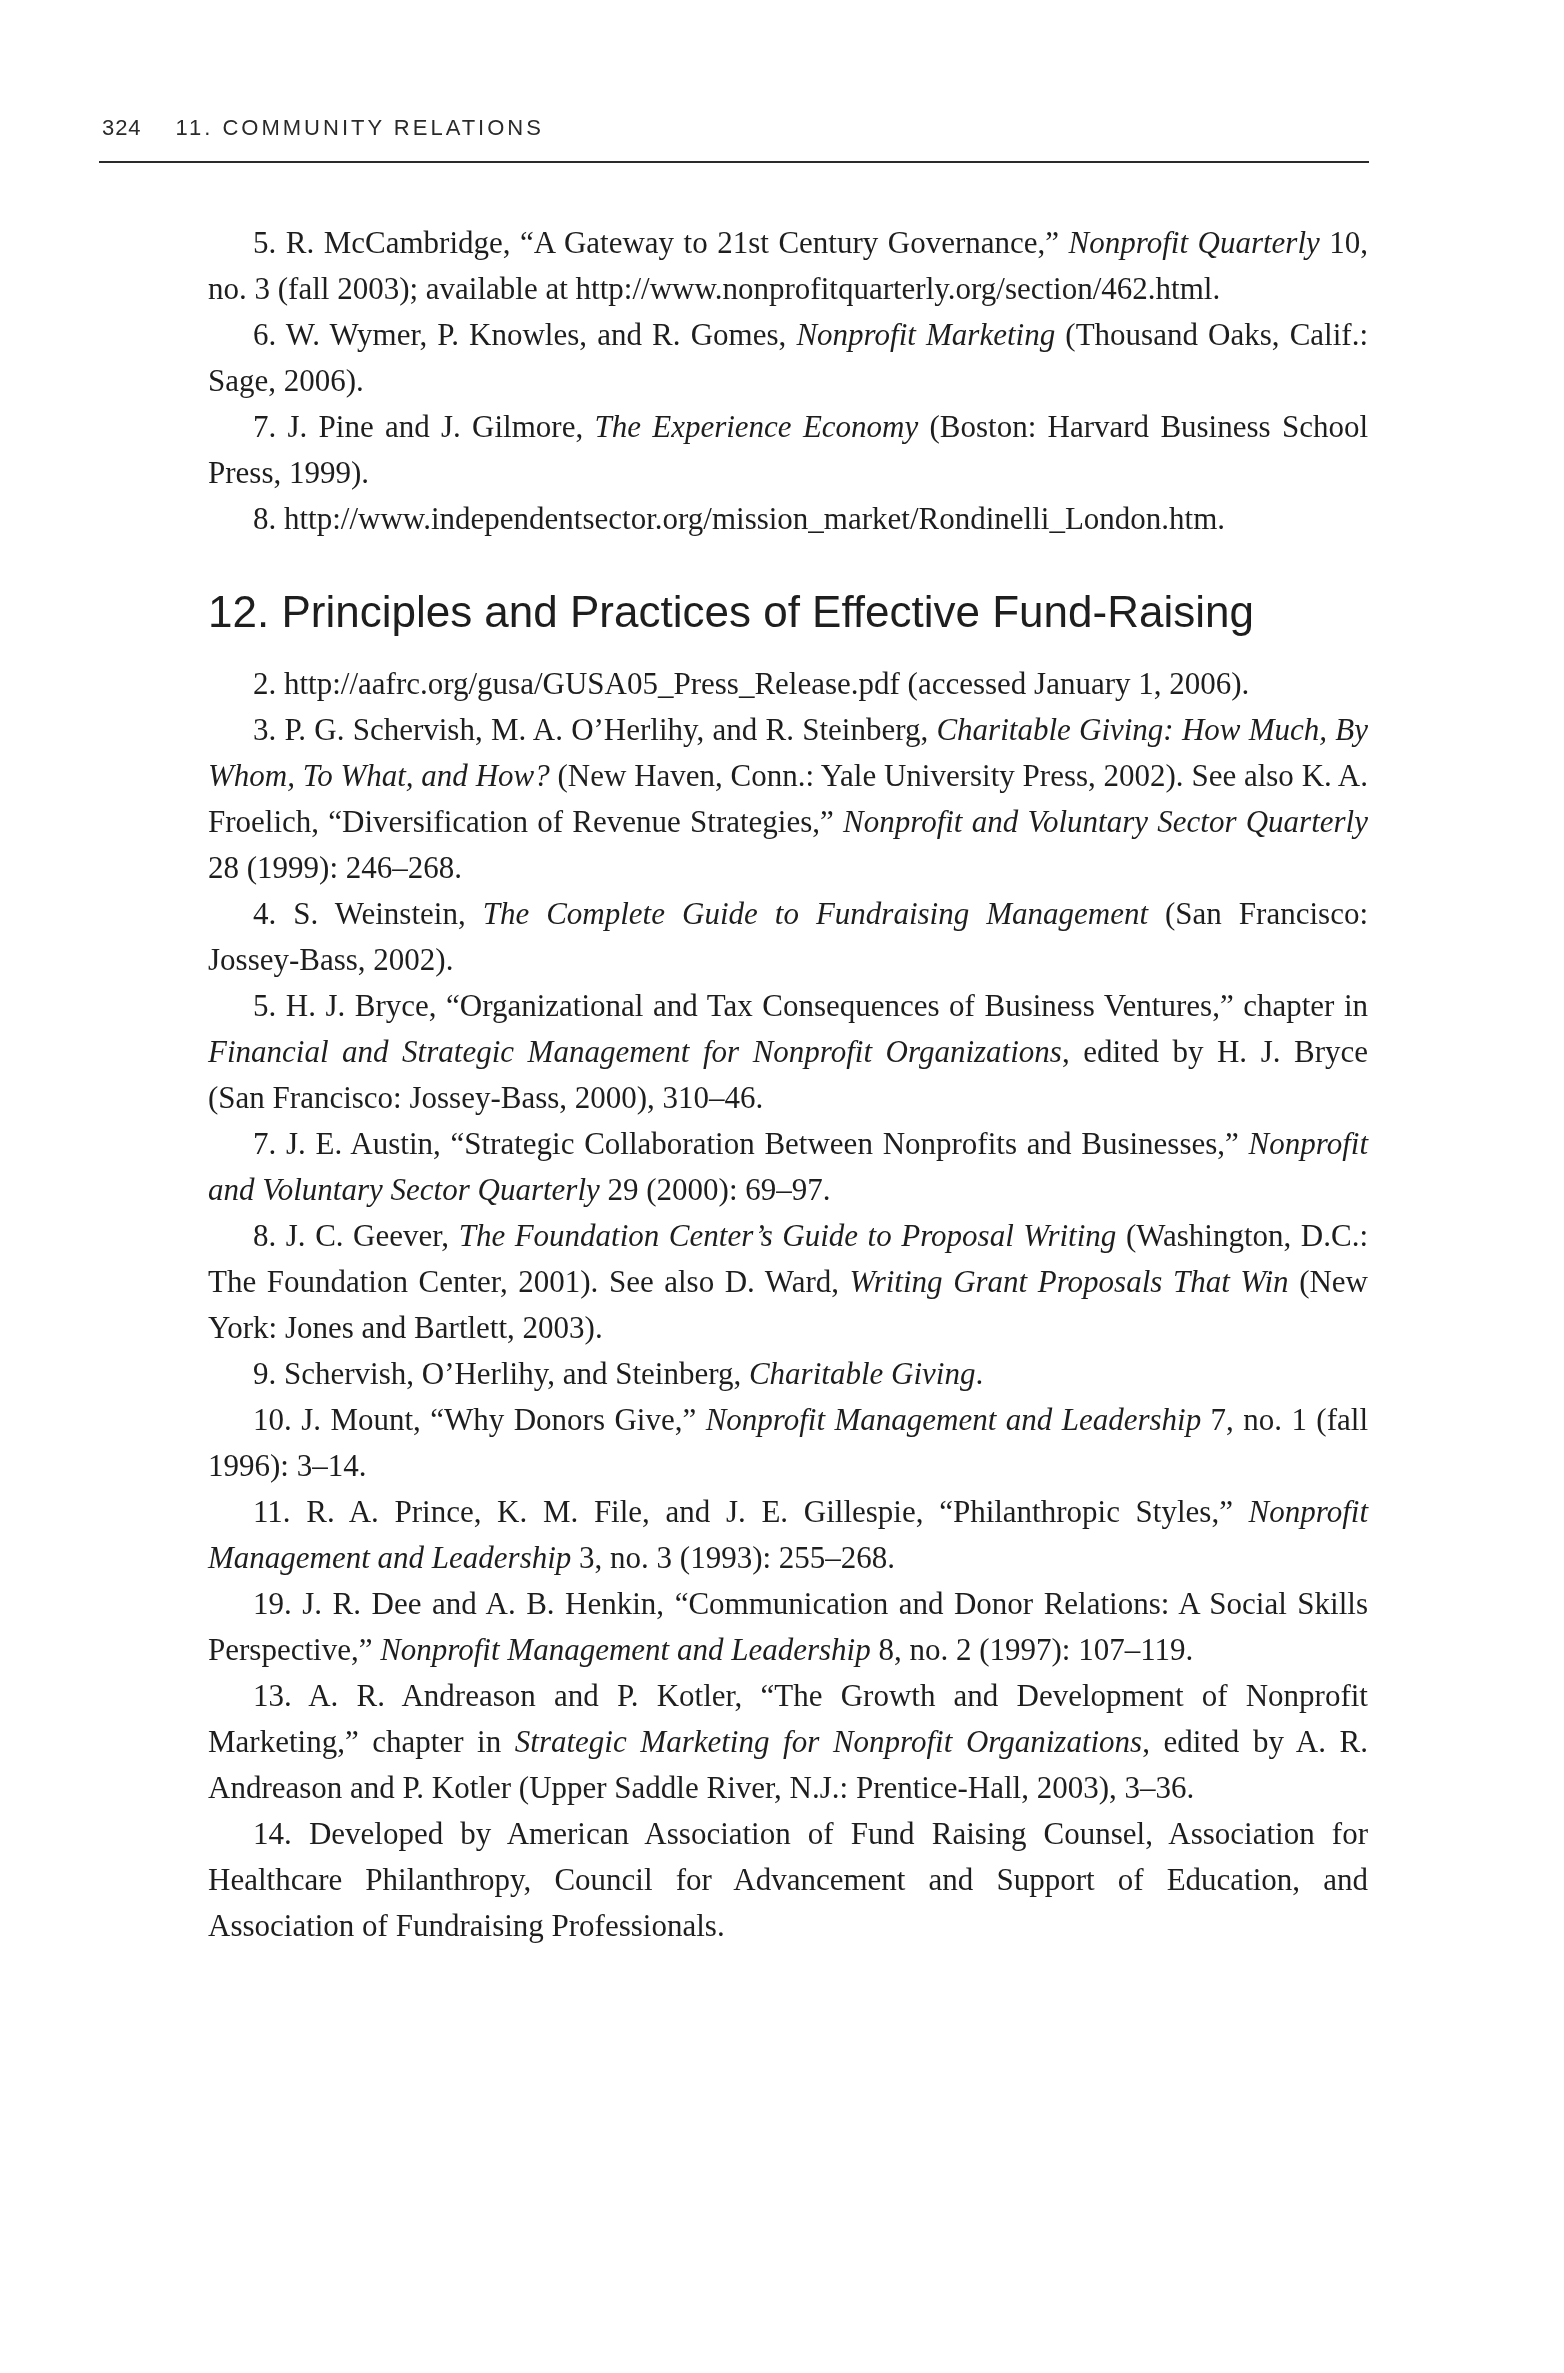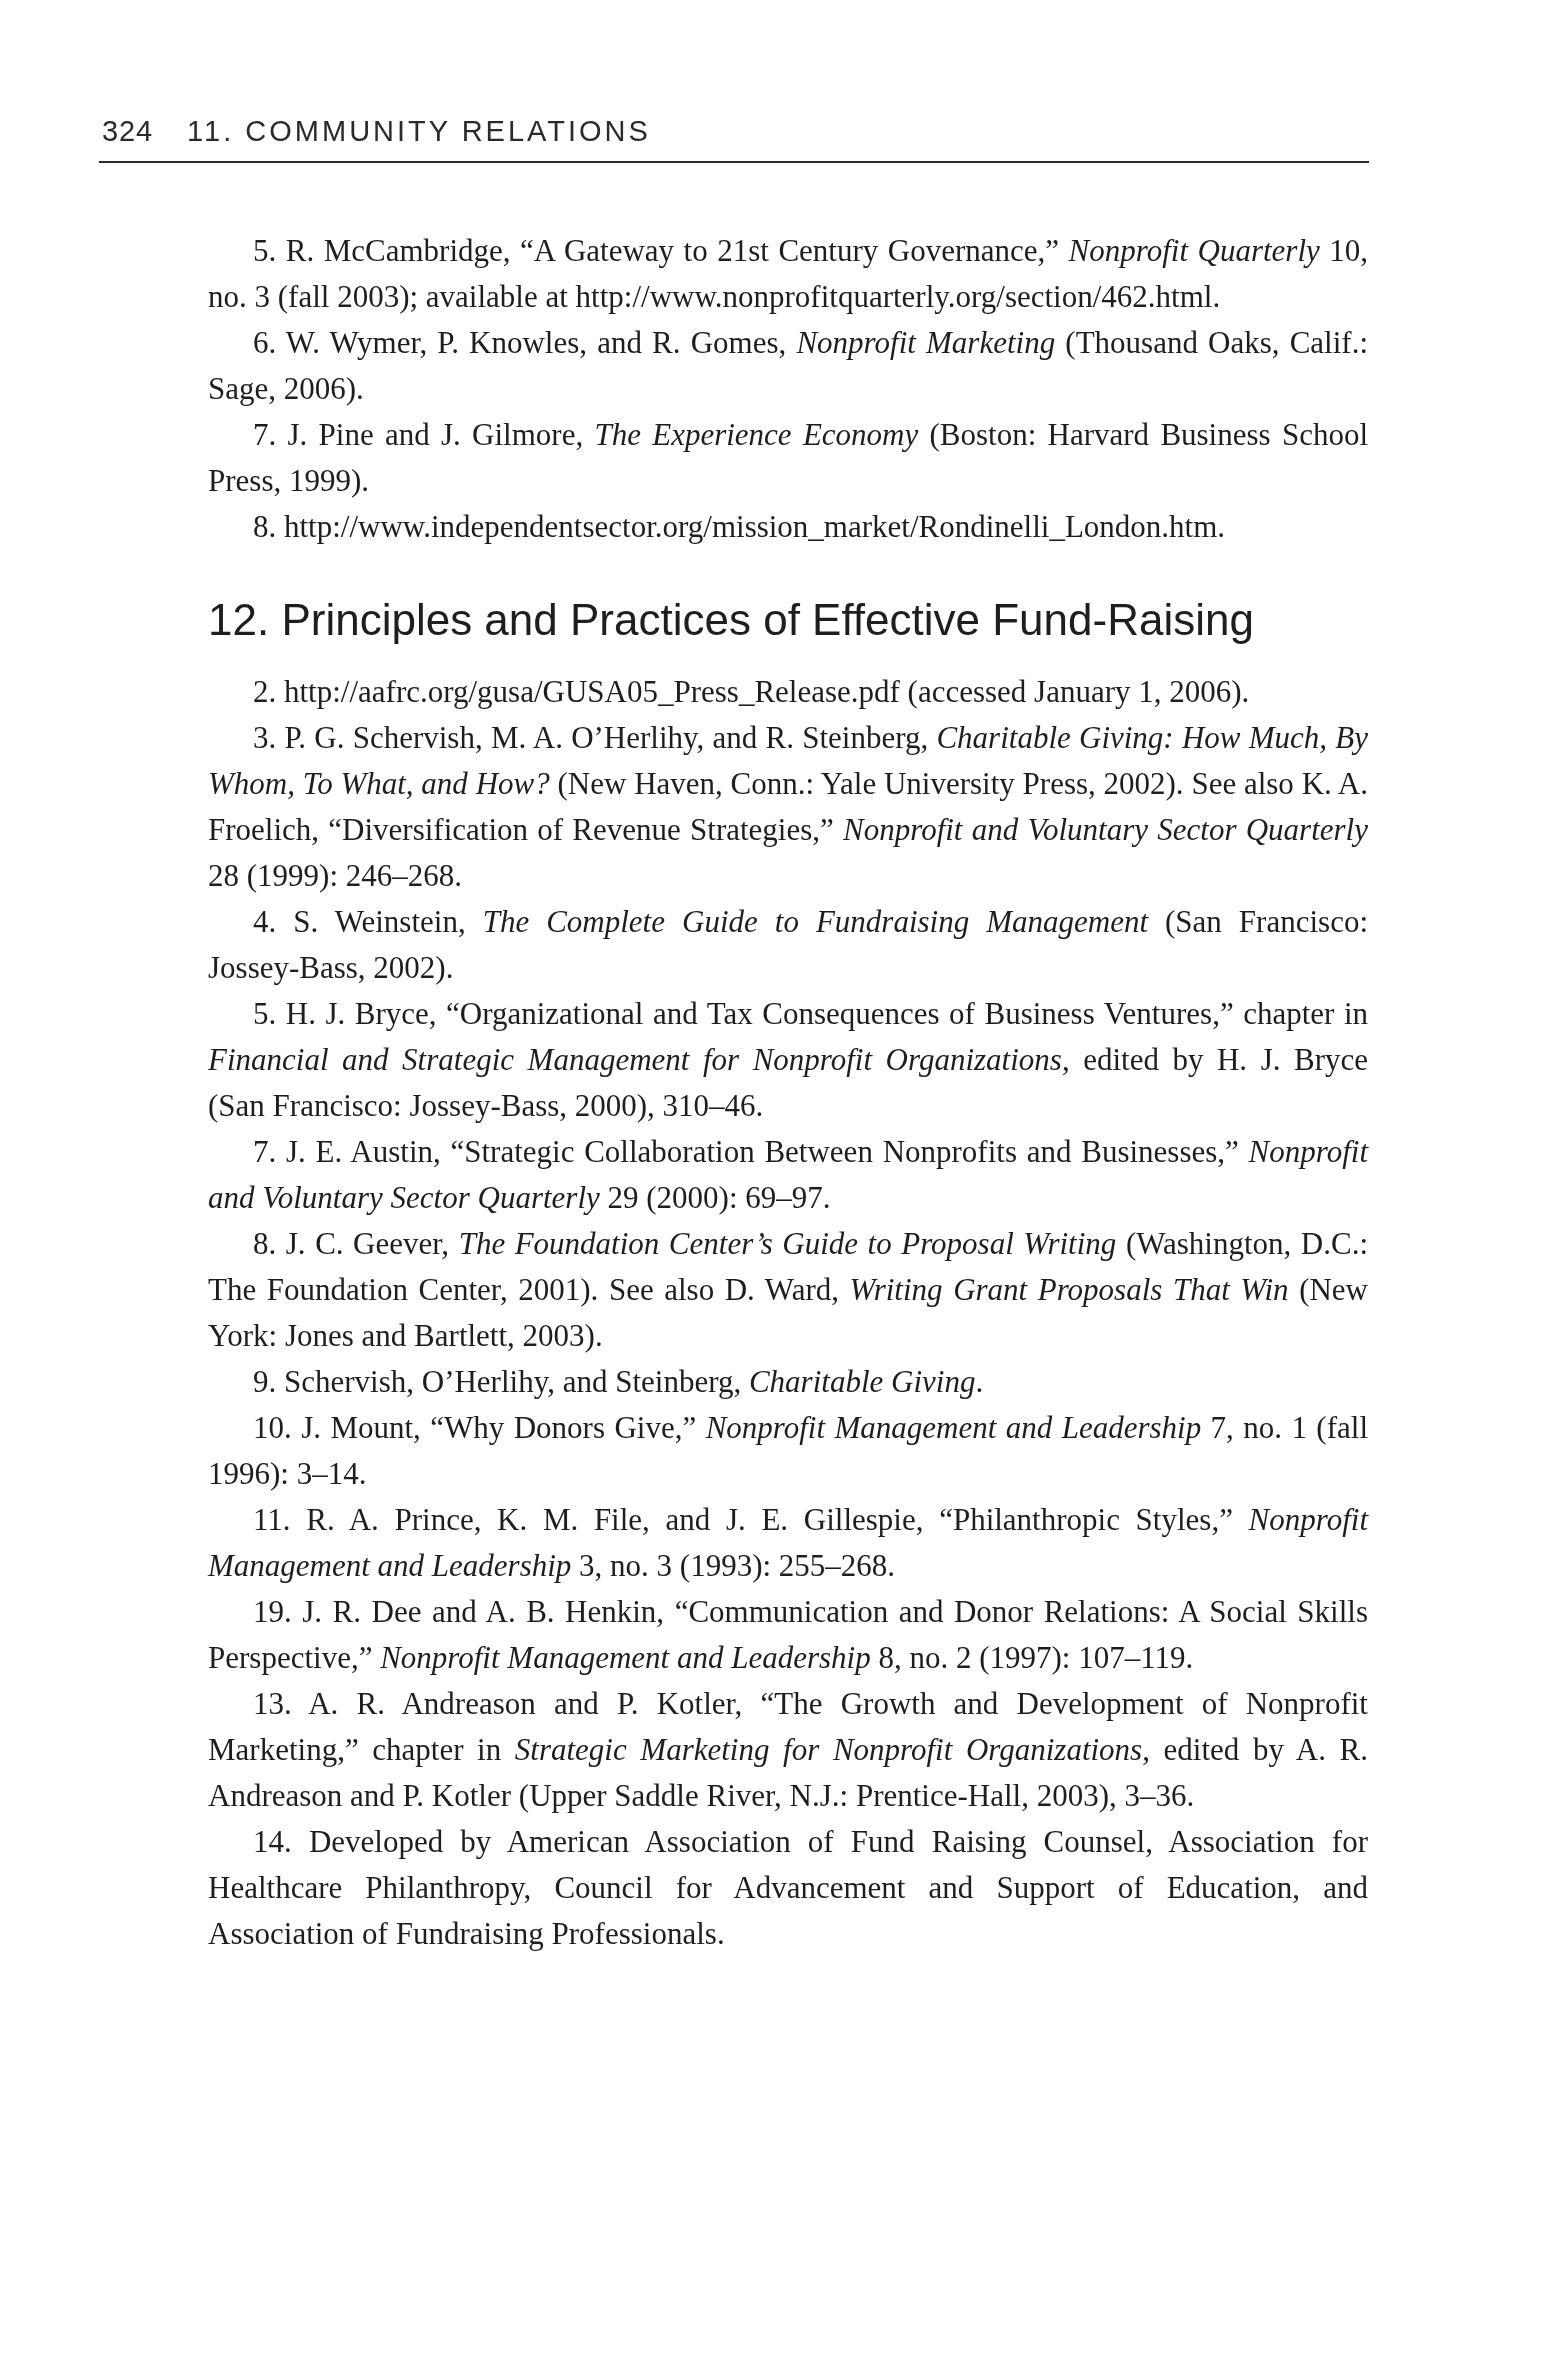--- a/index.html
+++ b/index.html
@@ -1,25 +1,25 @@
 <!DOCTYPE html>
 <html style="font-size:15px"><head>
 <meta charset="utf-8">
 <style>
   html, body { margin: 0; padding: 0; background: #ffffff; }
   body { width: 1564px; height: 2374px; position: relative; overflow: hidden; color: #1e1e1e; }
   .running-head {
     position: absolute; left: 102px; top: 115px;
-    font-family: "Liberation Sans", sans-serif; font-size: 29px; letter-spacing: 3px;
+    font-family: "Liberation Sans", sans-serif; font-size: 22px; letter-spacing: 3px;
     color: #2a2a2a;
   }
   .running-head .pg { margin-right: 34px; letter-spacing: 0.9px; }
   .rule { position: absolute; left: 99px; top: 161px; width: 1270px; height: 1.9px; background: #2a2a2a; }
   .content {
-    position: absolute; left: 208px; top: 228px; width: 1160px;
+    position: absolute; left: 208px; top: 220px; width: 1160px;
     font-family: "Liberation Serif", serif; font-size: 31px; line-height: 46px;
     color: #1e1e1e;
   }
   .note { text-align: justify; text-indent: 45px; margin: 0; }
   .note i { font-style: italic; }
   .section-heading {
     font-family: "Liberation Sans", sans-serif; font-size: 44px; font-weight: normal;
     margin: 43px 0 22.6px 0; line-height: 53px; color: #1e1e1e; text-indent: 0;
   }
 </style>

